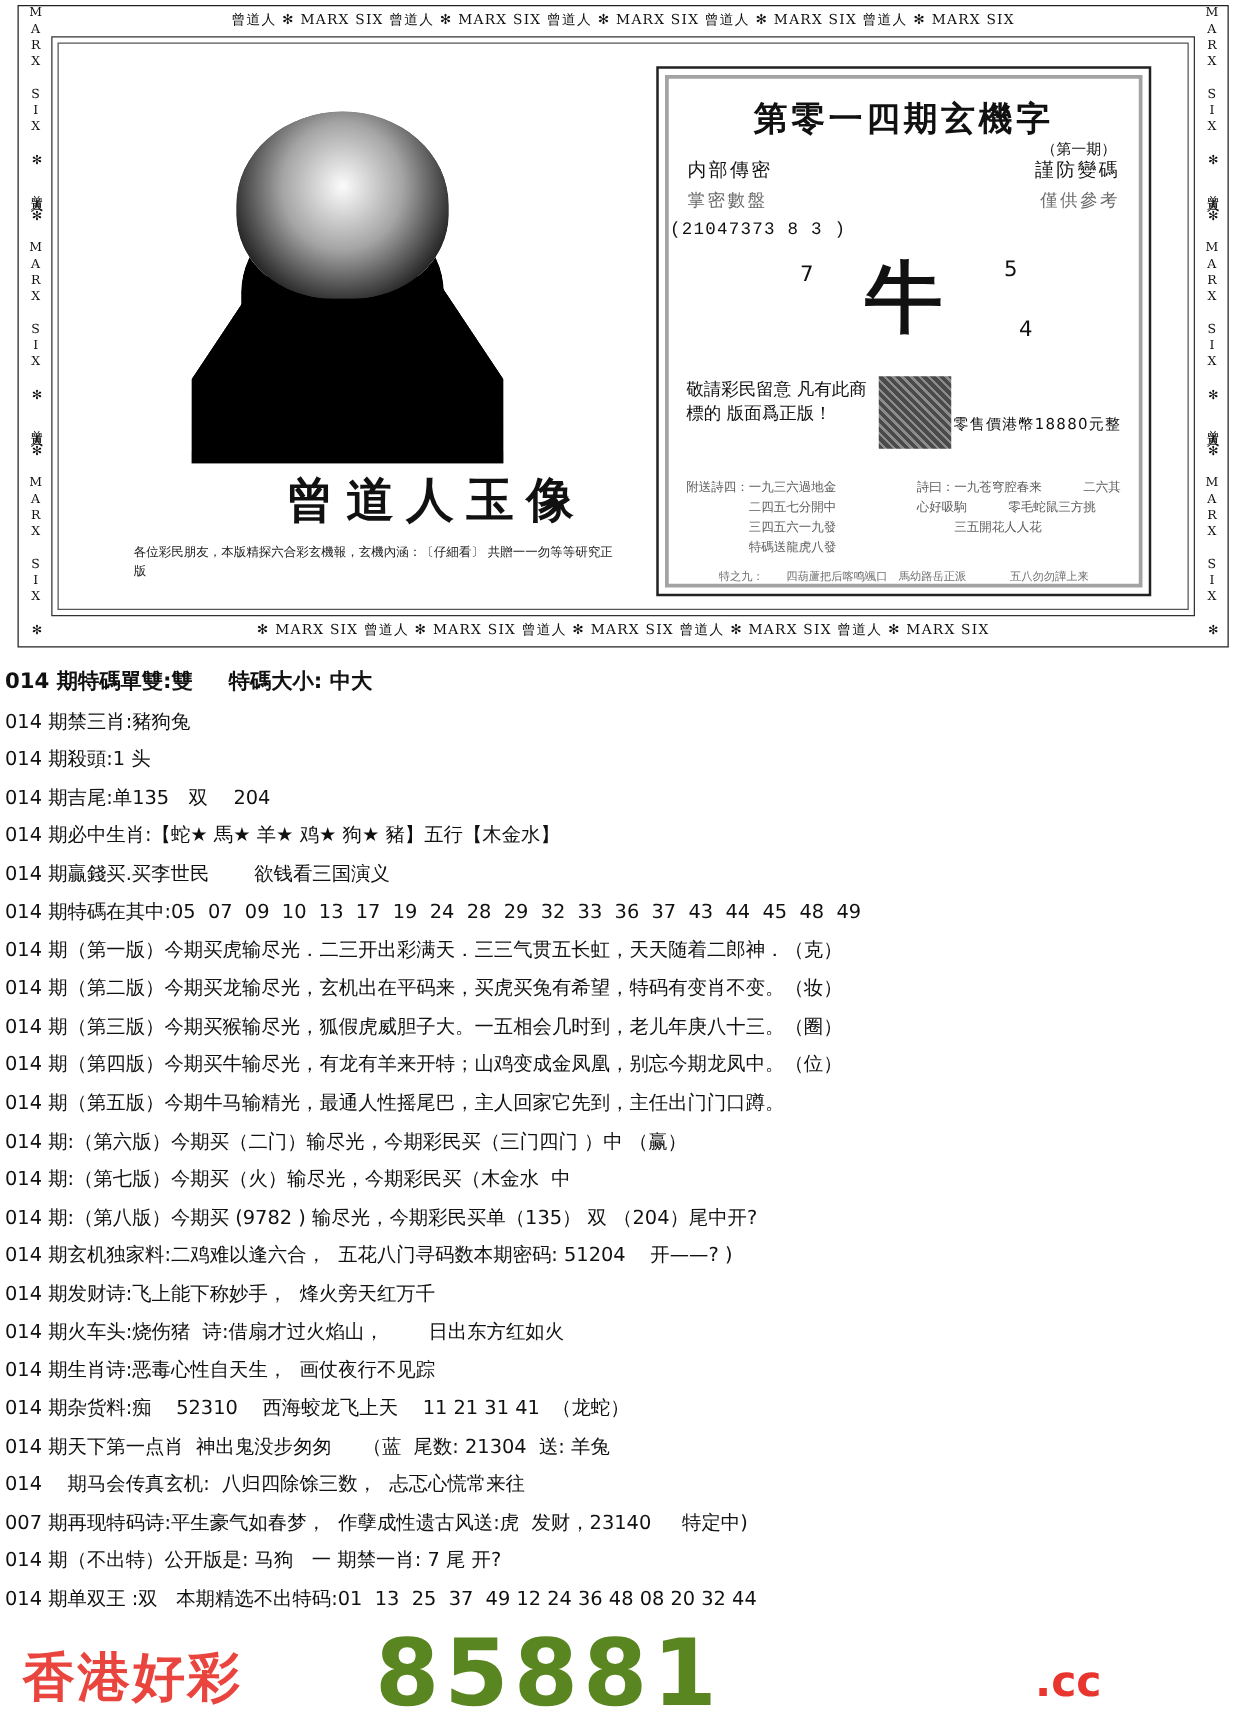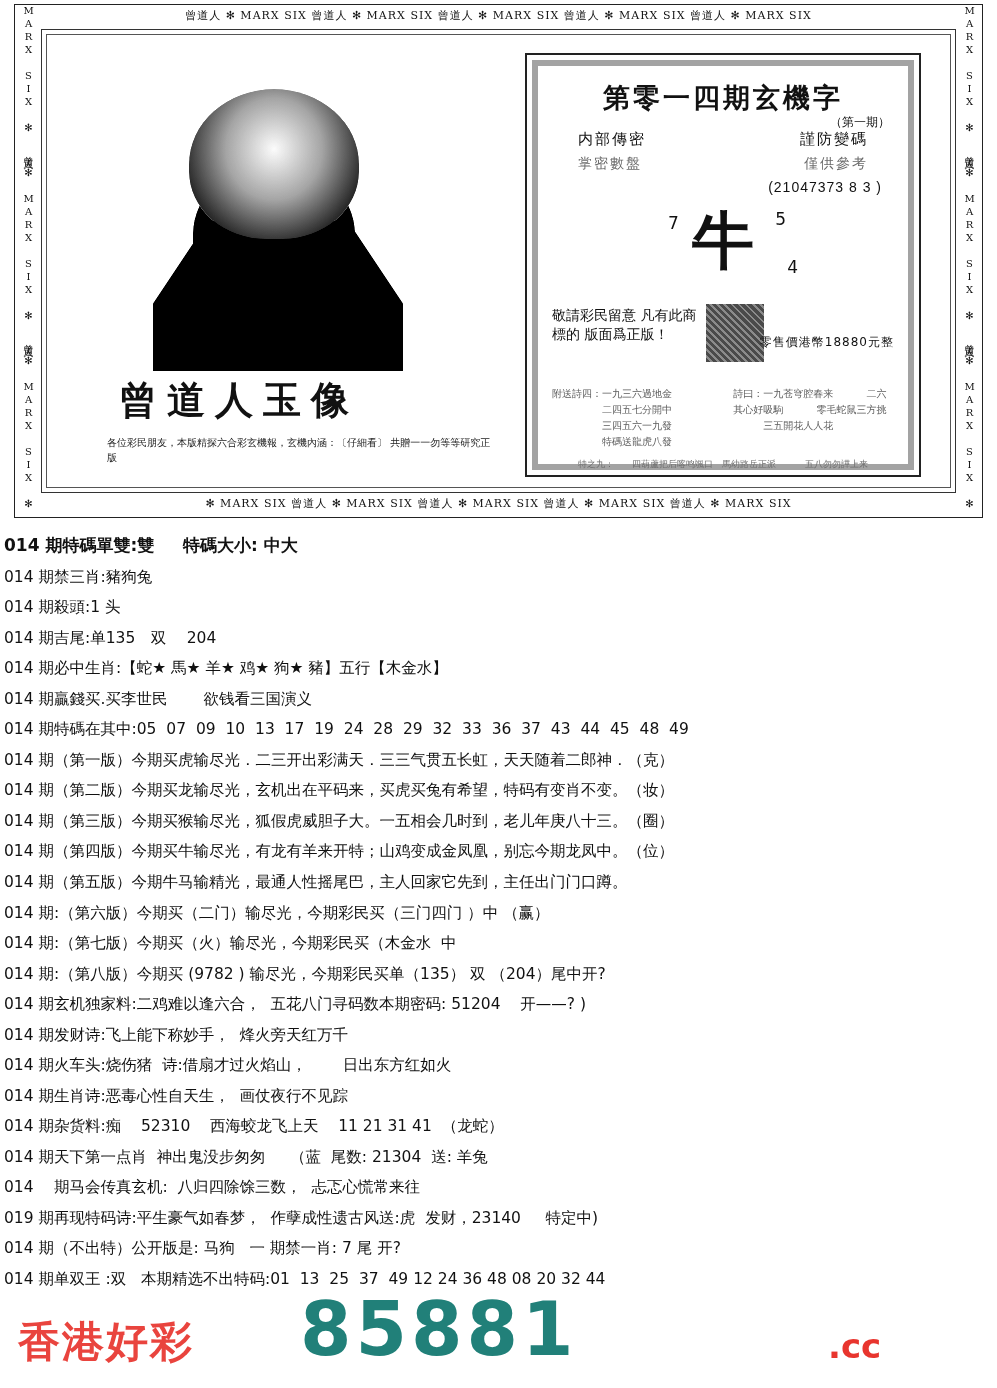--- a/index.html
+++ b/index.html
@@ -33,32 +33,32 @@
           linear-gradient(#fff,#fff);
         filter:contrast(140%) grayscale(100%);
   }
   .photo:after{content:"";position:absolute;left:52px;top:18px;width:170px;height:150px;border-radius:50% 50% 45% 45%;
         background:radial-gradient(ellipse at 50% 40%, #d8d8d8 0%, #9a9a9a 40%, #3a3a3a 78%, #1a1a1a 100%);
         box-shadow:0 70px 0 -4px #151515, 0 95px 0 -10px #101010;}
   .photo:before{content:"";position:absolute;left:16px;top:150px;width:250px;height:150px;
         background:linear-gradient(#141414,#1b1b1b 60%,#0d0d0d);
         clip-path:polygon(22% 0%,78% 0%,100% 55%,100% 100%,0% 100%,0% 55%);}
 
-  .signature{position:absolute;left:72px;top:340px;width:350px;text-align:left;
+  .signature{position:absolute;left:72px;top:340px;width:350px;text-align:right;
     font-family:"DejaVu Serif",serif;font-size:38px;font-weight:bold;letter-spacing:10px;color:#111;}
   .sign-note{position:absolute;left:60px;top:400px;width:390px;font-size:10px;line-height:15px;color:#222;}
 
   
   .rpanel{position:absolute;left:478px;top:18px;width:392px;height:420px;border:2px solid #222;}
-  .rpanel .inner{position:absolute;left:5px;top:5px;right:5px;bottom:5px;border:6px solid #a3a3a3;padding:8px 26px;box-sizing:border-box;}
+  .rpanel .inner{position:absolute;left:5px;top:5px;right:5px;bottom:5px;border:3px solid #a3a3a3;padding:8px 1px;box-sizing:border-box;}
   .r-title{text-align:center;font-family:"DejaVu Serif",serif;font-size:27px;font-weight:bold;letter-spacing:3px;margin-top:6px;}
   .r-sub{display:flex;justify-content:space-between;font-size:15px;margin:14px 14px 0 14px;font-family:"DejaVu Serif",serif;letter-spacing:2px;}
   .r-sub2{display:flex;justify-content:space-between;font-size:14px;margin:6px 14px 0 14px;color:#6a6a6a;letter-spacing:2px;}
   .r-issue{position:absolute;right:18px;top:48px;font-size:12px;}
-  .r-code{text-align:right;font-size:14px;letter-spacing:1px;margin-top:6px;font-family:Liberation Sans, sans-serif;}
+  .r-code{text-align:left;font-size:14px;letter-spacing:1px;margin-top:6px;font-family:Liberation Mono, monospace;}
   .bigzone{position:relative;height:110px;}
   .bigchar{position:absolute;left:0;right:0;top:4px;text-align:center;font-family:"DejaVu Serif",serif;font-size:62px;font-weight:bold;}
   .n7{position:absolute;left:104px;top:18px;font-size:17px;}
   .n5{position:absolute;right:96px;top:14px;font-size:17px;}
   .n4{position:absolute;right:84px;top:62px;font-size:17px;}
   .notice{position:absolute;left:14px;top:240px;width:150px;font-size:14px;line-height:19px;font-family:"DejaVu Serif",serif;}
   .stamp{position:absolute;left:168px;top:238px;width:58px;height:58px;
      background:repeating-linear-gradient(45deg,#2a2a2a 0 3px,#777 3px 5px);opacity:.85;}
   .price{position:absolute;right:14px;top:268px;font-size:12px;letter-spacing:1px;}
   .foot-cols{position:absolute;left:14px;right:14px;top:320px;display:flex;justify-content:space-between;font-size:10px;color:#5c5c5c;line-height:16px;}
@@ -70,21 +70,21 @@
   .line{display:flex;align-items:baseline;font-size:15.5px;line-height:1.55;margin:0 0 6.5px 0;
         font-family:"DejaVu Sans","Liberation Sans",sans-serif;white-space:pre;}
   .lab{flex:0 0 auto;}
   .val{flex:0 0 auto;}
   .big{font-size:17px;font-weight:bold;}
 
   
   .wm{position:absolute;left:0;bottom:0;width:997px;height:110px;pointer-events:none;}
   .wm-left{position:absolute;left:18px;bottom:18px;font-size:42px;font-weight:bold;color:#e8352e;
     font-family:"DejaVu Serif",serif;letter-spacing:2px;opacity:.92;}
-  .wm-mid{position:absolute;left:300px;bottom:16px;font-size:74px;font-weight:bold;color:#0f766e;
+  .wm-mid{position:absolute;left:300px;bottom:6px;font-size:74px;font-weight:bold;color:#4d7c0f;
     font-family:"DejaVu Sans",sans-serif;letter-spacing:4px;opacity:.92;margin-top:40px;}
   .wm-cc{position:absolute;left:828px;bottom:22px;font-size:34px;font-weight:bold;color:#e8352e;font-family:"DejaVu Sans",sans-serif;}
 </style>
 </head>
 <body>
 
 <div class="page">
 
   <div class="poster">
     <div class="mq mq-top">曾道人 ✻ MARX SIX 曾道人 ✻ MARX SIX 曾道人 ✻ MARX SIX 曾道人 ✻ MARX SIX 曾道人 ✻ MARX SIX</div>
@@ -238,21 +238,21 @@
     </div>
     <div class="line">
       <span class="lab">014 期天下第一点肖</span>
       <span class="val">  神出鬼没步匆匆     （蓝  尾数: 21304  送: 羊兔</span>
     </div>
     <div class="line">
       <span class="lab">014 　期马会传真玄机:</span>
       <span class="val">  八归四除馀三数，  忐忑心慌常来往</span>
     </div>
     <div class="line">
-      <span class="lab">019 期再现特码诗:</span>
+      <span class="lab">007 期再现特码诗:</span>
       <span class="val">平生豪气如春梦，  作孽成性遗古风送:虎  发财，23140     特定中)</span>
     </div>
     <div class="line">
       <span class="lab">014 期（不出特）</span>
       <span class="val">公开版是: 马狗   一 期禁一肖: 7 尾 开?</span>
     </div>
     <div class="line">
       <span class="lab">014 期单双王 :</span>
       <span class="val">双   本期精选不出特码:01  13  25  37  49 12 24 36 48 08 20 32 44</span>
     </div>

